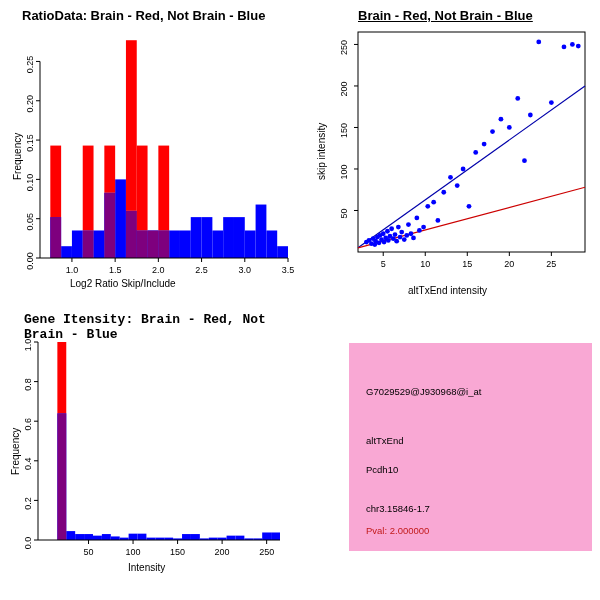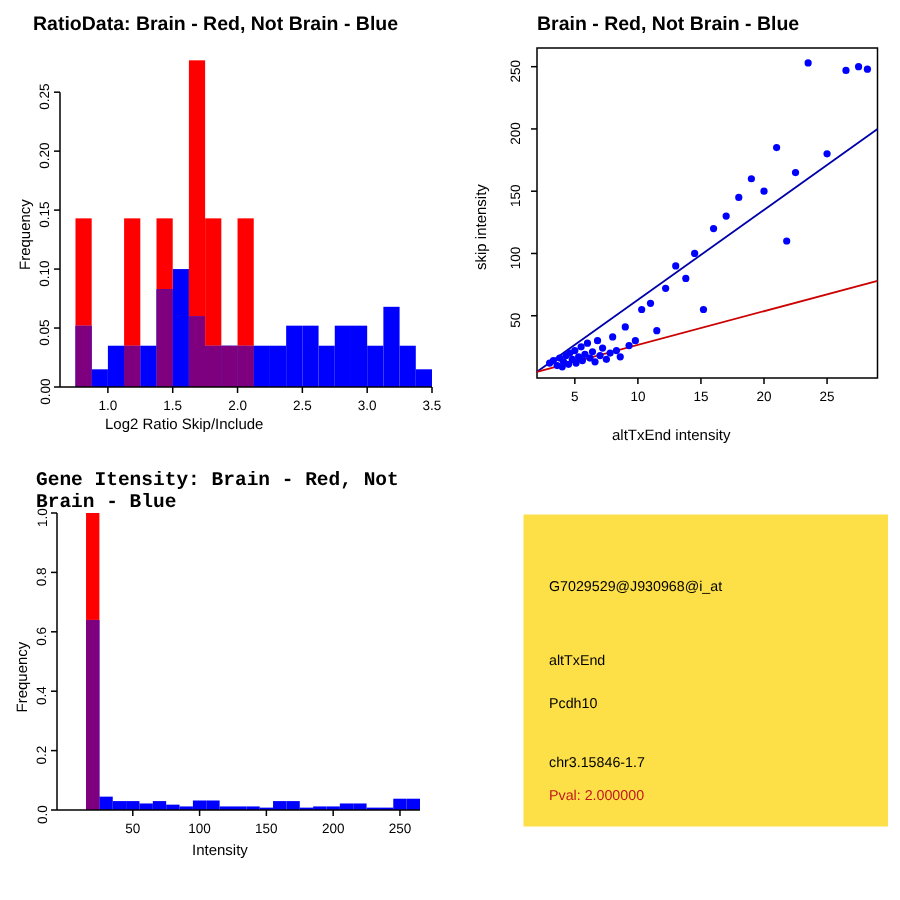--- a/index.html
+++ b/index.html
@@ -2,21 +2,21 @@
 <html><head>
 <meta charset="utf-8">
 <style>
   html,body{margin:0;padding:0;}
   body{width:600px;height:600px;background:#ffffff;font-family:"Liberation Sans",sans-serif;overflow:hidden;}
   .page{position:relative;width:600px;height:600px;}
   .panel{position:absolute;}
   .title{font-size:13px;font-weight:bold;color:#000;text-align:left;}
   .axis-label{font-size:10px;color:#000;}
   svg{display:block;}
-  .infobox{background:#fde047;}
+  .infobox{background:#f9a8d4;}
   .infotext{font-size:9.5px;color:#000;}
   .infotext.red{color:#c21a1a;}
   .rot{transform:rotate(-90deg);transform-origin:left top;white-space:nowrap;}
 </style>
 </head>
 <body>
 
 <div class="page">
 
   <div class="panel" style="left:0px;top:0px;width:300px;height:300px;">
@@ -84,21 +84,21 @@
         <line x1="40" y1="100.75862068965517" x2="36" y2="100.75862068965517" stroke="#000"></line>
         <text x="33" y="103.75862068965517" font-size="9" font-family="Liberation Sans, sans-serif" fill="#000" text-anchor="middle" transform="rotate(-90,33,103.75862068965517)">0.20</text>
         <line x1="40" y1="61.448275862068954" x2="36" y2="61.448275862068954" stroke="#000"></line>
         <text x="33" y="64.44827586206895" font-size="9" font-family="Liberation Sans, sans-serif" fill="#000" text-anchor="middle" transform="rotate(-90,33,64.44827586206895)">0.25</text>
       </svg>
     <div class="axis-label" style="position:absolute;left:70px;top:278px;">Log2 Ratio Skip/Include</div>
     <div class="axis-label rot" style="position:absolute;left:12px;top:180px;">Frequency</div>
   </div>
 
   <div class="panel" style="left:300px;top:0px;width:300px;height:300px;">
-    <div class="title" style="position:absolute;left:58px;top:8px;">Brain - Red, Not Brain - Blue</div>
+    <div class="title" style="position:absolute;left:58px;top:8px;text-decoration:underline;">Brain - Red, Not Brain - Blue</div>
     <svg width="300" height="300" id="svg2">
         <rect x="58" y="32" width="227" height="220" fill="none" stroke="#000" stroke-width="1"></rect>
         <line x1="58" y1="247.8490566037736" x2="285" y2="85.96226415094338" stroke="#0000aa" stroke-width="1.2"></line>
         <line x1="58" y1="247.8490566037736" x2="285" y2="187.24528301886792" stroke="#cc0000" stroke-width="1.2"></line>
         <circle cx="66.4074074074074" cy="242.03773584905662" r="2.4" fill="#0000ff" stroke="none"></circle>
         <circle cx="68.92962962962963" cy="240.37735849056602" r="2.4" fill="#0000ff" stroke="none"></circle>
         <circle cx="71.45185185185186" cy="243.69811320754718" r="2.4" fill="#0000ff" stroke="none"></circle>
         <circle cx="73.13333333333333" cy="238.71698113207546" r="2.4" fill="#0000ff" stroke="none"></circle>
         <circle cx="74.81481481481481" cy="244.52830188679246" r="2.4" fill="#0000ff" stroke="none"></circle>
         <circle cx="75.65555555555555" cy="241.20754716981133" r="2.4" fill="#0000ff" stroke="none"></circle>

